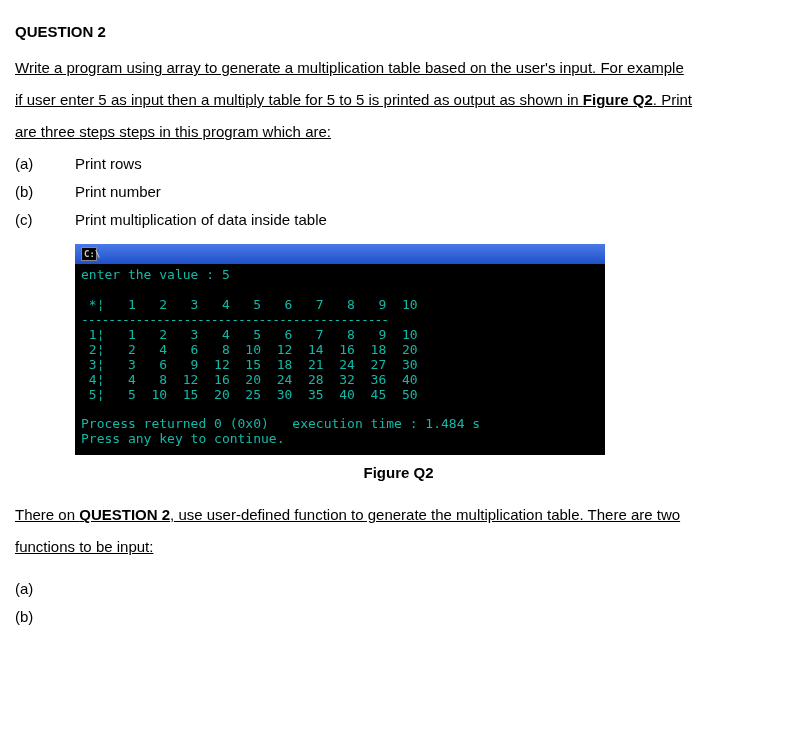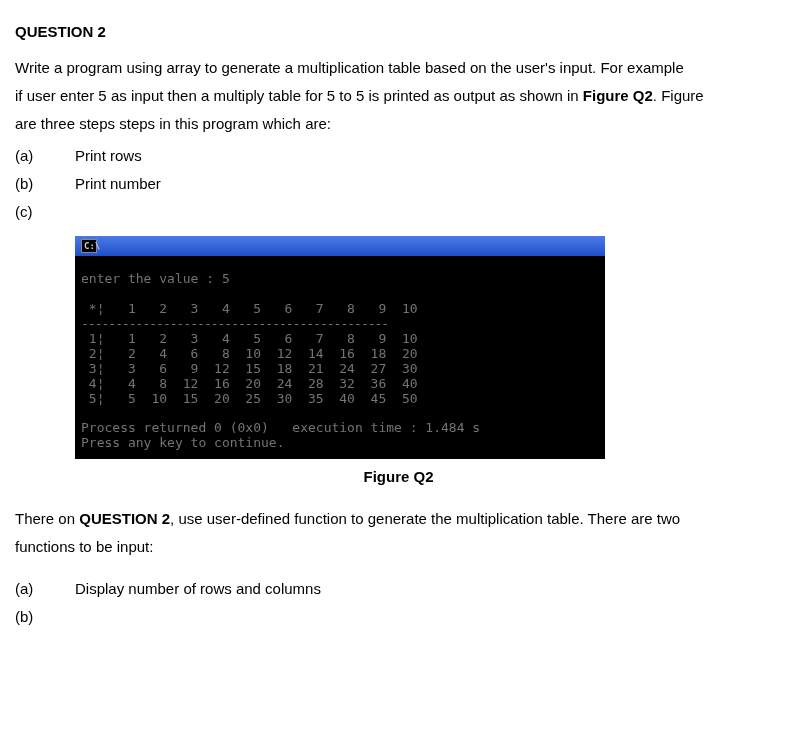--- a/index.html
+++ b/index.html
@@ -13,21 +13,22 @@
       color: #000;
       background: #fff;
     }
     .bold { font-weight: bold; }
     .question-heading {
       font-weight: bold;
       font-size: 15px;
       margin-bottom: 12px;
     }
     .body-text {
-      margin: 0 0 4px 0;
+      margin: 8px 0 4px 0;
+      text-decoration: underline;
     }
     .steps-list {
       margin: 8px 0 12px 0;
     }
     .step-row {
       display: flex;
       margin-bottom: 4px;
     }
     .step-label {
       width: 60px;
@@ -55,59 +56,60 @@
       margin-right: 6px;
       font-size: 9px;
       color: #ccc;
       text-align: left;
       padding-left:2px;
       line-height:12px;
       box-sizing:border-box;
     }
     .console-body {
       background: #000;
-      color: #737373;
+      color: #14b8a6;
       font-family: "Lucida Console", Monaco, monospace;
       font-size: 13px;
       line-height: 1.15;
-      padding: 16px 6px 8px 6px;
+      padding: 4px 6px 8px 6px;
       white-space: pre;
     }
     .divider-line {
       letter-spacing: -1px;
     }
     .figure-caption {
       text-align: center;
       font-weight: bold;
       margin: 6px 0 18px 0;
     }
     .para-gap { margin-top: 18px; }
   </style>
 </head>
 <body>
 
 <div class="question-heading">QUESTION 2</div>
 
 <div class="body-text">Write a program using array to generate a multiplication table based on the user's input. For example</div>
 <div class="body-text">
-  <span>if user enter 5 as input then a multiply table for 5 to 5 is printed as output as shown in </span><span class="bold">Figure Q2</span><span>. Figure</span>
+  <span>if user enter 5 as input then a multiply table for 5 to 5 is printed as output as shown in </span><span class="bold">Figure Q2</span><span>. Print</span>
 </div>
 <div class="body-text">are three steps steps in this program which are:</div>
 
 <div class="steps-list">
   <div class="step-row">
     <span class="step-label">(a)</span>
     <span>Print rows</span>
   </div>
   <div class="step-row">
     <span class="step-label">(b)</span>
     <span>Print number</span>
   </div>
   <div class="step-row">
     <span class="step-label">(c)</span>
+    <span>Print multiplication of data inside table</span>
   </div>
 </div>
 
 <div class="console-wrap">
   <div class="console-titlebar">
     <span class="console-icon">C:\</span>
   </div>
   <div class="console-body"><span>enter the value : 5</span>
 
 <span> *¦   1   2   3   4   5   6   7   8   9  10</span>
@@ -125,18 +127,17 @@
 <div class="figure-caption">Figure Q2</div>
 
 <div class="body-text">
   <span>There on </span><span class="bold">QUESTION 2</span><span>, use user-defined function to generate the multiplication table. There are two</span>
 </div>
 <div class="body-text">functions to be input:</div>
 
 <div class="steps-list para-gap">
   <div class="step-row">
     <span class="step-label">(a)</span>
-    <span>Display number of rows and columns</span>
   </div>
   <div class="step-row">
     <span class="step-label">(b)</span>
   </div>
 </div>
 
 </body></html>

